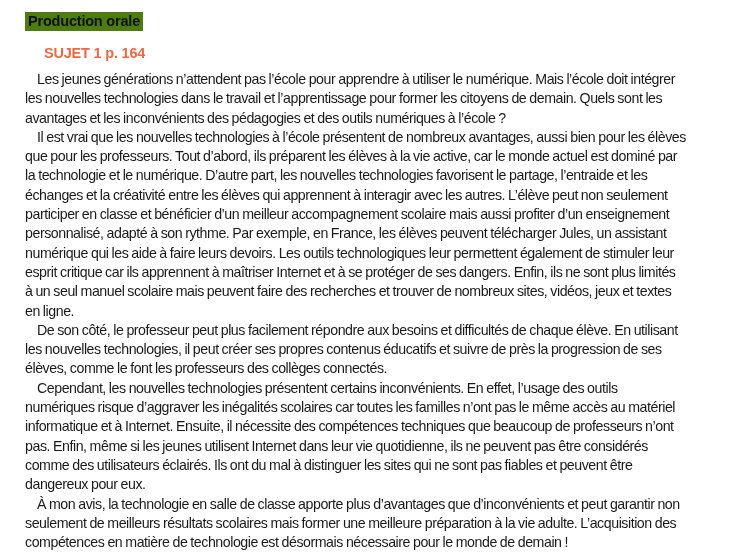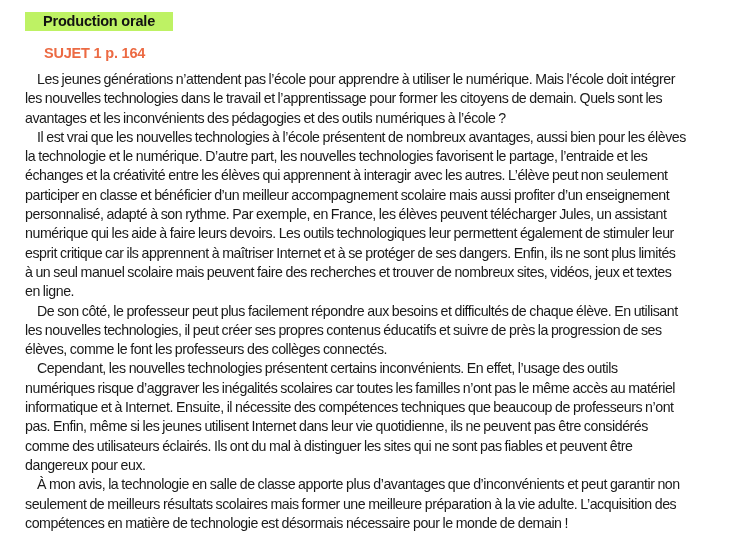--- a/index.html
+++ b/index.html
@@ -1,19 +1,19 @@
 <!DOCTYPE html>
 <html><head>
 <meta charset="utf-8">
 <style>
   html, body { margin: 0; padding: 0; background: #ffffff; }
   body { width: 750px; height: 559px; overflow: hidden; position: relative;
          font-family: "Liberation Sans", sans-serif; color: #1a1a1a; }
   .section-label { position: absolute; left: 25px; top: 12px; height: 19px;
-         background: #bef264; padding: 0 18px; font-weight: bold; font-size: 14.5px;
+         background: #4d7c0f; padding: 0 3px; font-weight: bold; font-size: 14.5px;
          line-height: 19px; color: #111; letter-spacing: -0.2px; }
   .subject { position: absolute; left: 25px; top: 44px; font-weight: bold;
          font-size: 14.5px; color: #ec6a43; line-height: 18px; letter-spacing: -0.2px; margin-left: 19px; }
   .body-text { position: absolute; left: 25px; top: 70px; width: 718px; }
   .line { display: block; font-size: 14.2px; line-height: 19.3px; height: 19.3px;
           white-space: nowrap; letter-spacing: -0.45px; word-spacing: -0.5px; }
   .line.indent { padding-left: 12px; }
 </style>
 </head>
 <body>
@@ -22,20 +22,21 @@
 <div class="subject">SUJET 1 p. 164</div>
 
 <div class="body-text">
   <div>
     <span class="line indent">Les jeunes générations n’attendent pas l’école pour apprendre à utiliser le numérique. Mais l’école doit intégrer</span>
     <span class="line">les nouvelles technologies dans le travail et l’apprentissage pour former les citoyens de demain. Quels sont les</span>
     <span class="line">avantages et les inconvénients des pédagogies et des outils numériques à l’école ?</span>
   </div>
   <div>
     <span class="line indent">Il est vrai que les nouvelles technologies à l’école présentent de nombreux avantages, aussi bien pour les élèves</span>
+    <span class="line">que pour les professeurs. Tout d’abord, ils préparent les élèves à la vie active, car le monde actuel est dominé par</span>
     <span class="line">la technologie et le numérique. D’autre part, les nouvelles technologies favorisent le partage, l’entraide et les</span>
     <span class="line">échanges et la créativité entre les  élèves qui apprennent à interagir avec les autres. L’élève peut non seulement</span>
     <span class="line">participer en classe et bénéficier d’un meilleur accompagnement scolaire mais aussi profiter d’un enseignement</span>
     <span class="line">personnalisé, adapté à son rythme. Par exemple, en France, les élèves peuvent télécharger Jules, un assistant</span>
     <span class="line">numérique qui les aide à faire leurs devoirs. Les outils technologiques leur permettent également de stimuler leur</span>
     <span class="line">esprit critique car ils apprennent à maîtriser Internet et à se protéger de ses dangers. Enfin, ils ne sont plus limités</span>
     <span class="line">à un seul manuel scolaire mais peuvent faire des recherches et trouver de nombreux sites, vidéos, jeux et textes</span>
     <span class="line">en ligne.</span>
   </div>
   <div>

